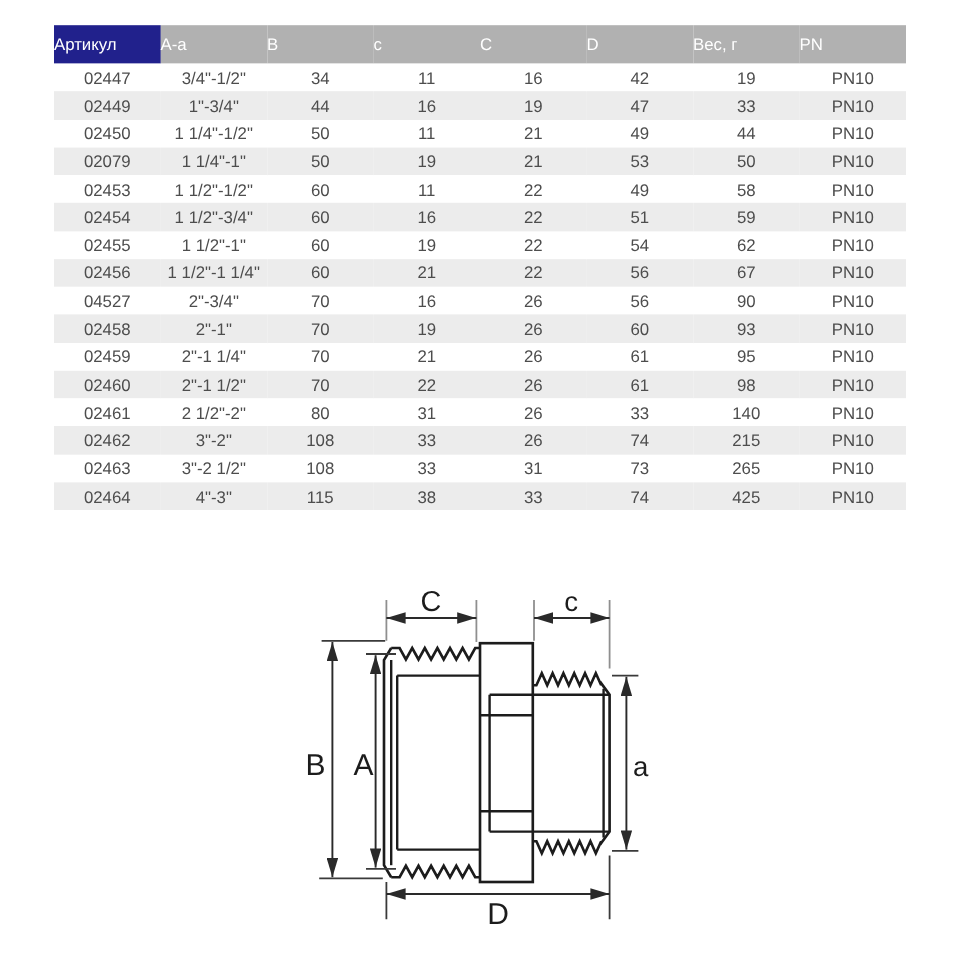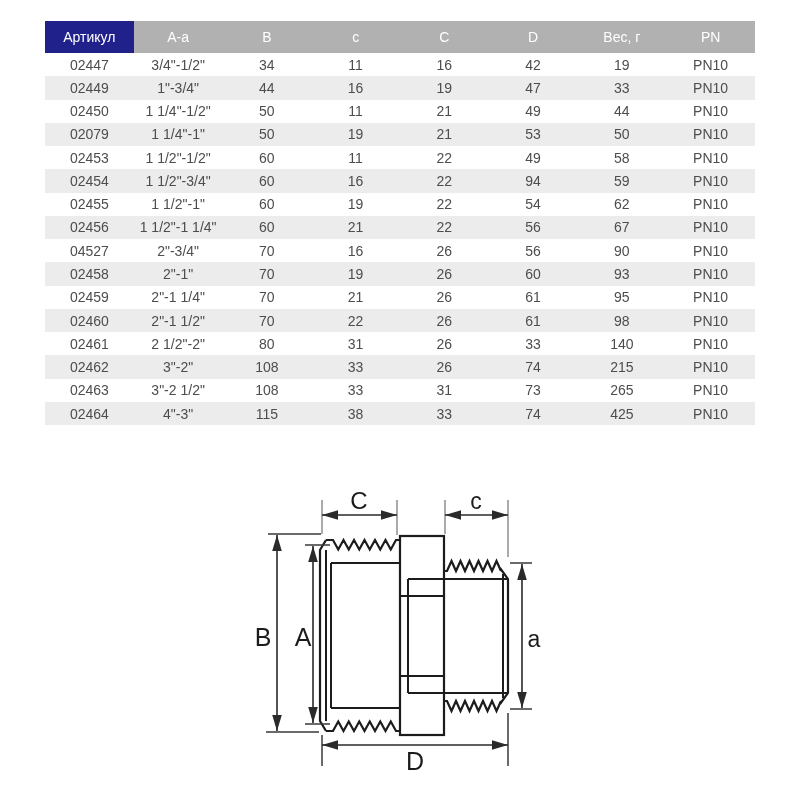--- a/index.html
+++ b/index.html
@@ -1,21 +1,21 @@
 <!DOCTYPE html>
 <html><head>
 <meta charset="utf-8">
 <style>
   html,body{margin:0;padding:0;background:#ffffff;}
   .page{position:relative;width:800px;height:800px;background:#fff;overflow:hidden;
         font-family:"Liberation Sans", sans-serif;}
   table.spec{position:absolute;left:45px;top:21px;width:710px;border-collapse:collapse;
         table-layout:fixed;}
   table.spec th{background:#b1b1b1;color:#ffffff;font-weight:400;font-size:14px;
-        height:32px;padding:0;text-align:center;}
+        height:32px;padding:0;text-align:left;}
   table.spec th.article{background:#21218c;}
   table.spec td{height:23.28px;padding:0;text-align:center;color:#4d4d4d;font-size:14px;
         background:#ffffff;}
   table.spec tbody tr:nth-child(even) td{background:#ececec;}
   .diagram{position:absolute;left:200px;top:478px;width:400px;height:322px;}
   .diagram svg{display:block;}
   .dim-label{font-family:"Liberation Sans", sans-serif;fill:#1c1c1c;}
 </style>
 </head>
 <body>
@@ -85,21 +85,21 @@
           <td>49</td>
           <td>58</td>
           <td>PN10</td>
         </tr>
         <tr>
           <td>02454</td>
           <td>1 1/2"-3/4"</td>
           <td>60</td>
           <td>16</td>
           <td>22</td>
-          <td>94</td>
+          <td>51</td>
           <td>59</td>
           <td>PN10</td>
         </tr>
         <tr>
           <td>02455</td>
           <td>1 1/2"-1"</td>
           <td>60</td>
           <td>19</td>
           <td>22</td>
           <td>54</td>

